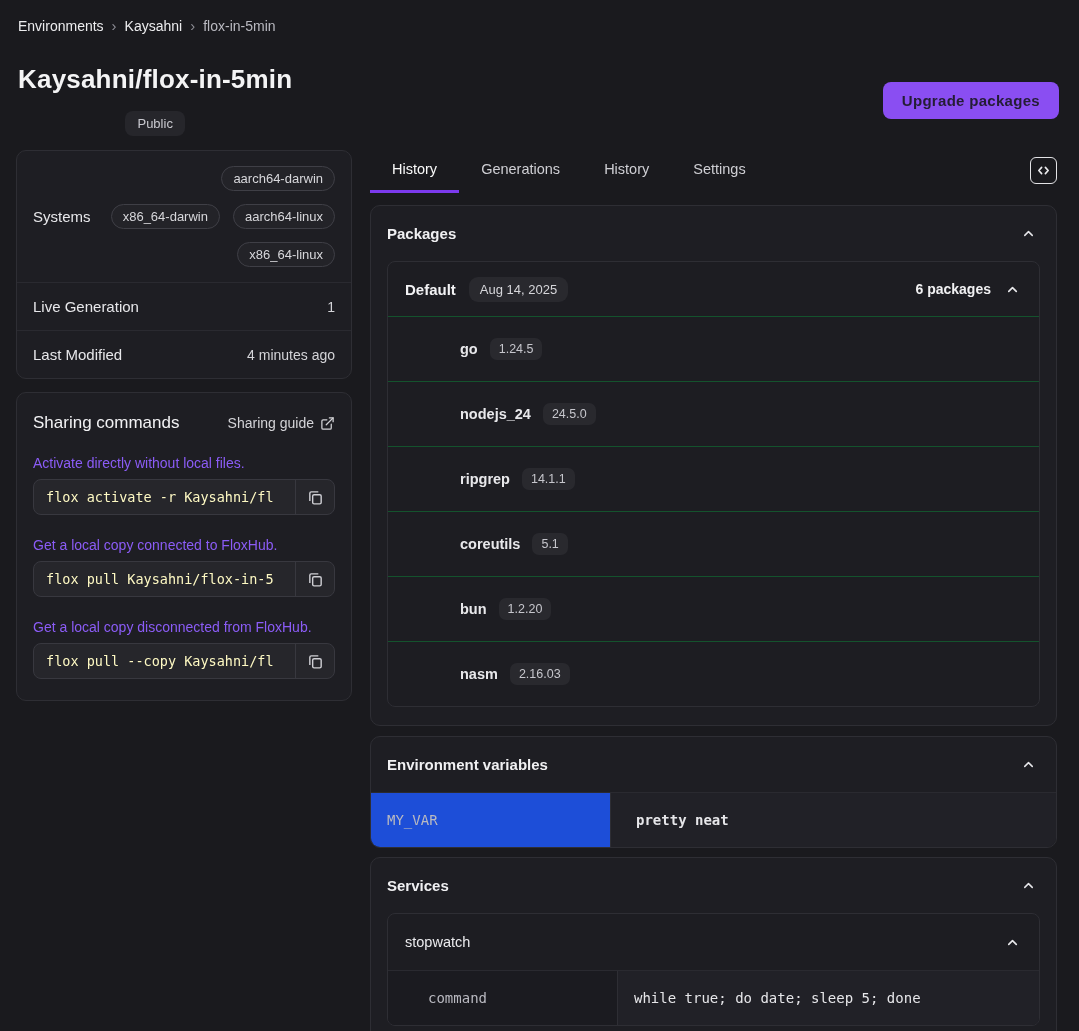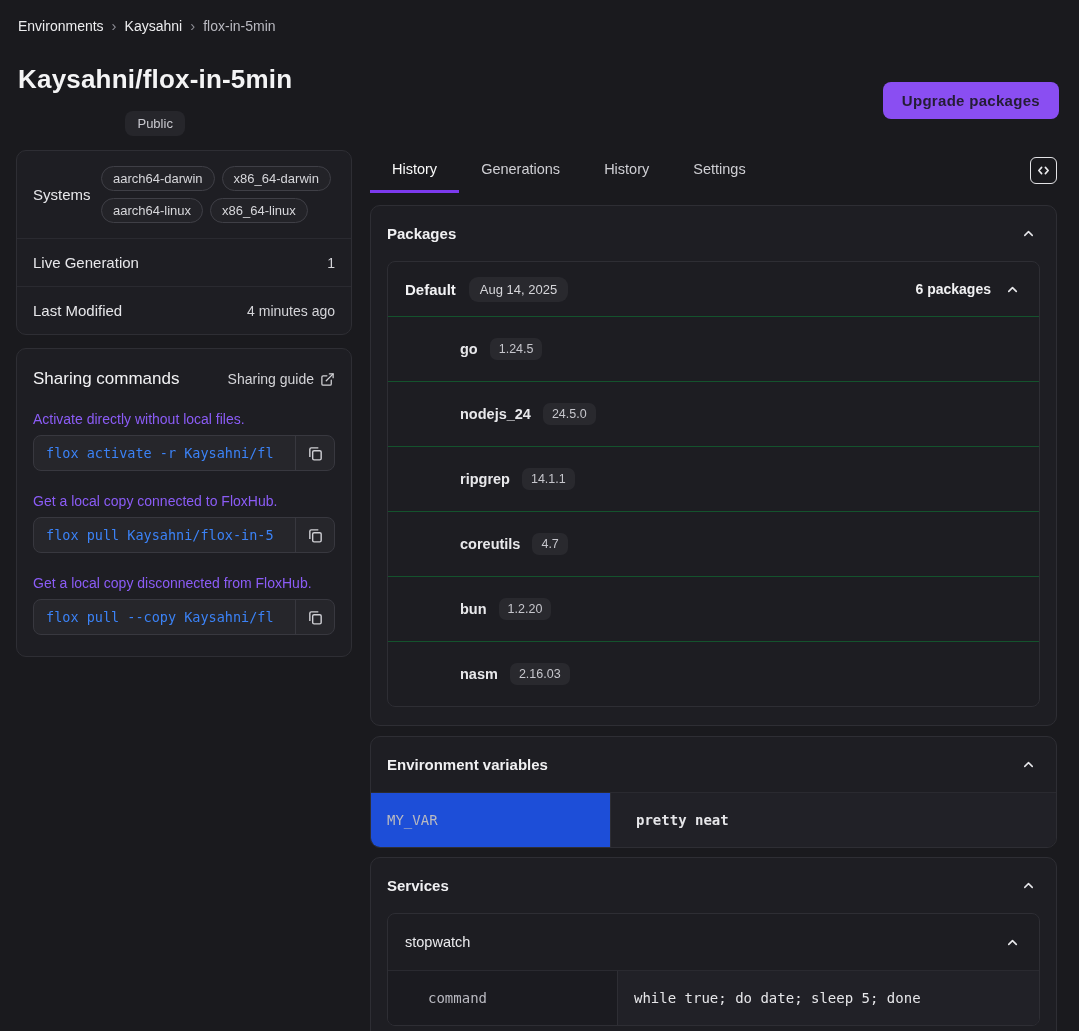--- a/index.html
+++ b/index.html
@@ -20,30 +20,30 @@
 
   .main-row { display:flex; gap:18px; padding:0 22px 0 16px; margin-top:14px; align-items:flex-start; }
 
   
   .left-col { width:336px; flex:none; }
   .card { background:#1e1e23; border:1px solid #2e2e34; border-radius:10px; }
   .info-row { display:flex; justify-content:space-between; align-items:center; padding:15px 16px; border-bottom:1px solid #2a2a30; }
   .info-row:last-child { border-bottom:none; }
   .info-label { font-size:15px; color:#e7e7ea; }
   .info-value { font-size:14px; color:#d4d4d8; }
-  .sys-pills { display:flex; flex-wrap:wrap; justify-content:flex-start; gap:7px; width:234px; }
+  .sys-pills { display:flex; flex-wrap:wrap; justify-content:flex-end; gap:13px; width:234px; }
   .sys-pill { border:1px solid #3f3f46; background:#232328; border-radius:9999px; padding:4px 11px; font-size:13px; color:#d7d7db; white-space:nowrap; }
 
   .sharing-card { margin-top:13px; padding:20px 16px 21px; }
   .sharing-head { display:flex; justify-content:space-between; align-items:center; }
   .sharing-title { font-size:17px; font-weight:500; color:#f2f2f4; }
   .guide-link { display:flex; align-items:center; gap:6px; font-size:14px; color:#d4d4d8; cursor:pointer; }
   .cmd-label { font-size:14px; color:#8b5cf6; margin-top:22px; }
   .code-box { margin-top:8px; display:flex; align-items:stretch; height:36px; background:#26262b; border:1px solid #38383f; border-radius:8px; overflow:hidden; }
-  .code-text { flex:1; display:flex; align-items:center; padding:0 12px; font-size:13.5px; color:#3b82f6; white-space:nowrap; overflow:hidden;text-align:center; }
+  .code-text { flex:1; display:flex; align-items:center; padding:0 12px; font-size:13.5px; color:#fef9c3; white-space:nowrap; overflow:hidden;text-align:center; }
   .copy-btn { width:39px; border-left:1px solid #38383f; display:flex; align-items:center; justify-content:center; color:#cfcfd4; cursor:pointer; background:transparent; border-top:none;border-right:none;border-bottom:none; }
 
   
   .right-col { flex:1; min-width:0; }
   .tabs-row { display:flex; align-items:flex-start; position:relative; }
   .tab { padding:11px 22px 13px; font-size:14.5px; color:#cfcfd4; border-bottom:3px solid transparent; cursor:pointer; }
   .tab.active { color:#fafafa; border-bottom-color:#7c3aed; }
   .code-view-btn { margin-left:auto; margin-top:7px; width:27px; height:27px; border:1.5px solid #e3e3e6; border-radius:6px; background:transparent; color:#ececef; display:flex; align-items:center; justify-content:center; cursor:pointer; }
 
   .section-card { background:#1e1e23; border:1px solid #2e2e34; border-radius:10px; overflow:hidden; }
@@ -224,21 +224,21 @@
         <div class="pkg-row">
           <span class="pkg-name">nodejs_24</span>
           <span class="ver-badge">24.5.0</span>
         </div>
         <div class="pkg-row">
           <span class="pkg-name">ripgrep</span>
           <span class="ver-badge">14.1.1</span>
         </div>
         <div class="pkg-row">
           <span class="pkg-name">coreutils</span>
-          <span class="ver-badge">4.7</span>
+          <span class="ver-badge">5.1</span>
         </div>
         <div class="pkg-row">
           <span class="pkg-name">bun</span>
           <span class="ver-badge">1.2.20</span>
         </div>
         <div class="pkg-row">
           <span class="pkg-name">nasm</span>
           <span class="ver-badge">2.16.03</span>
         </div>
       </div>

